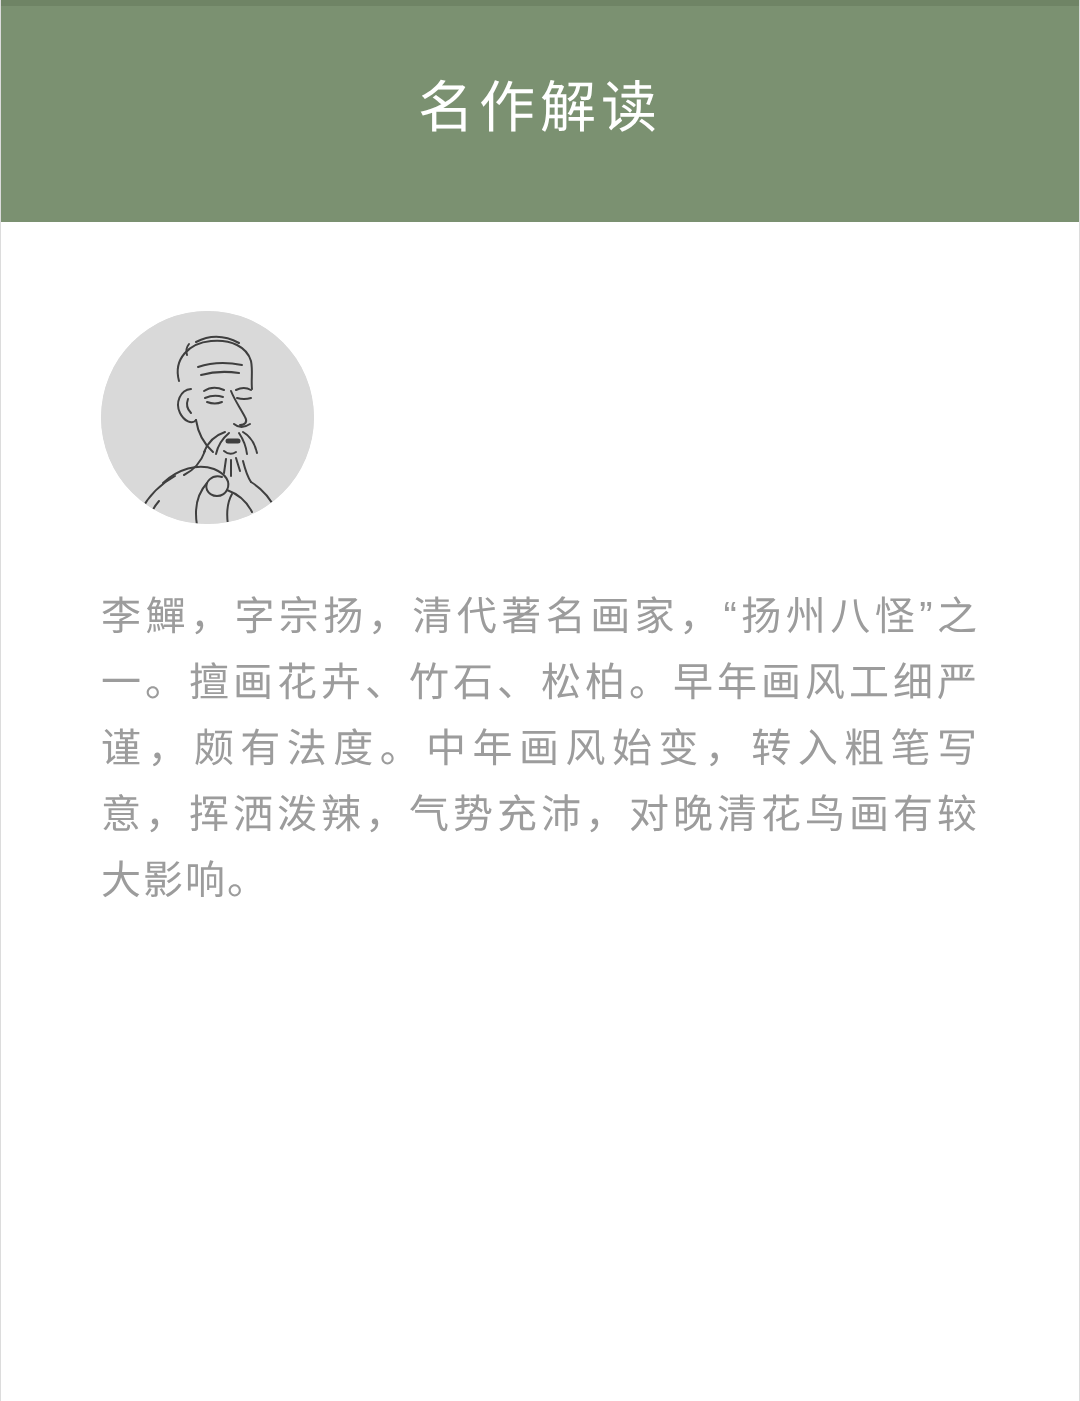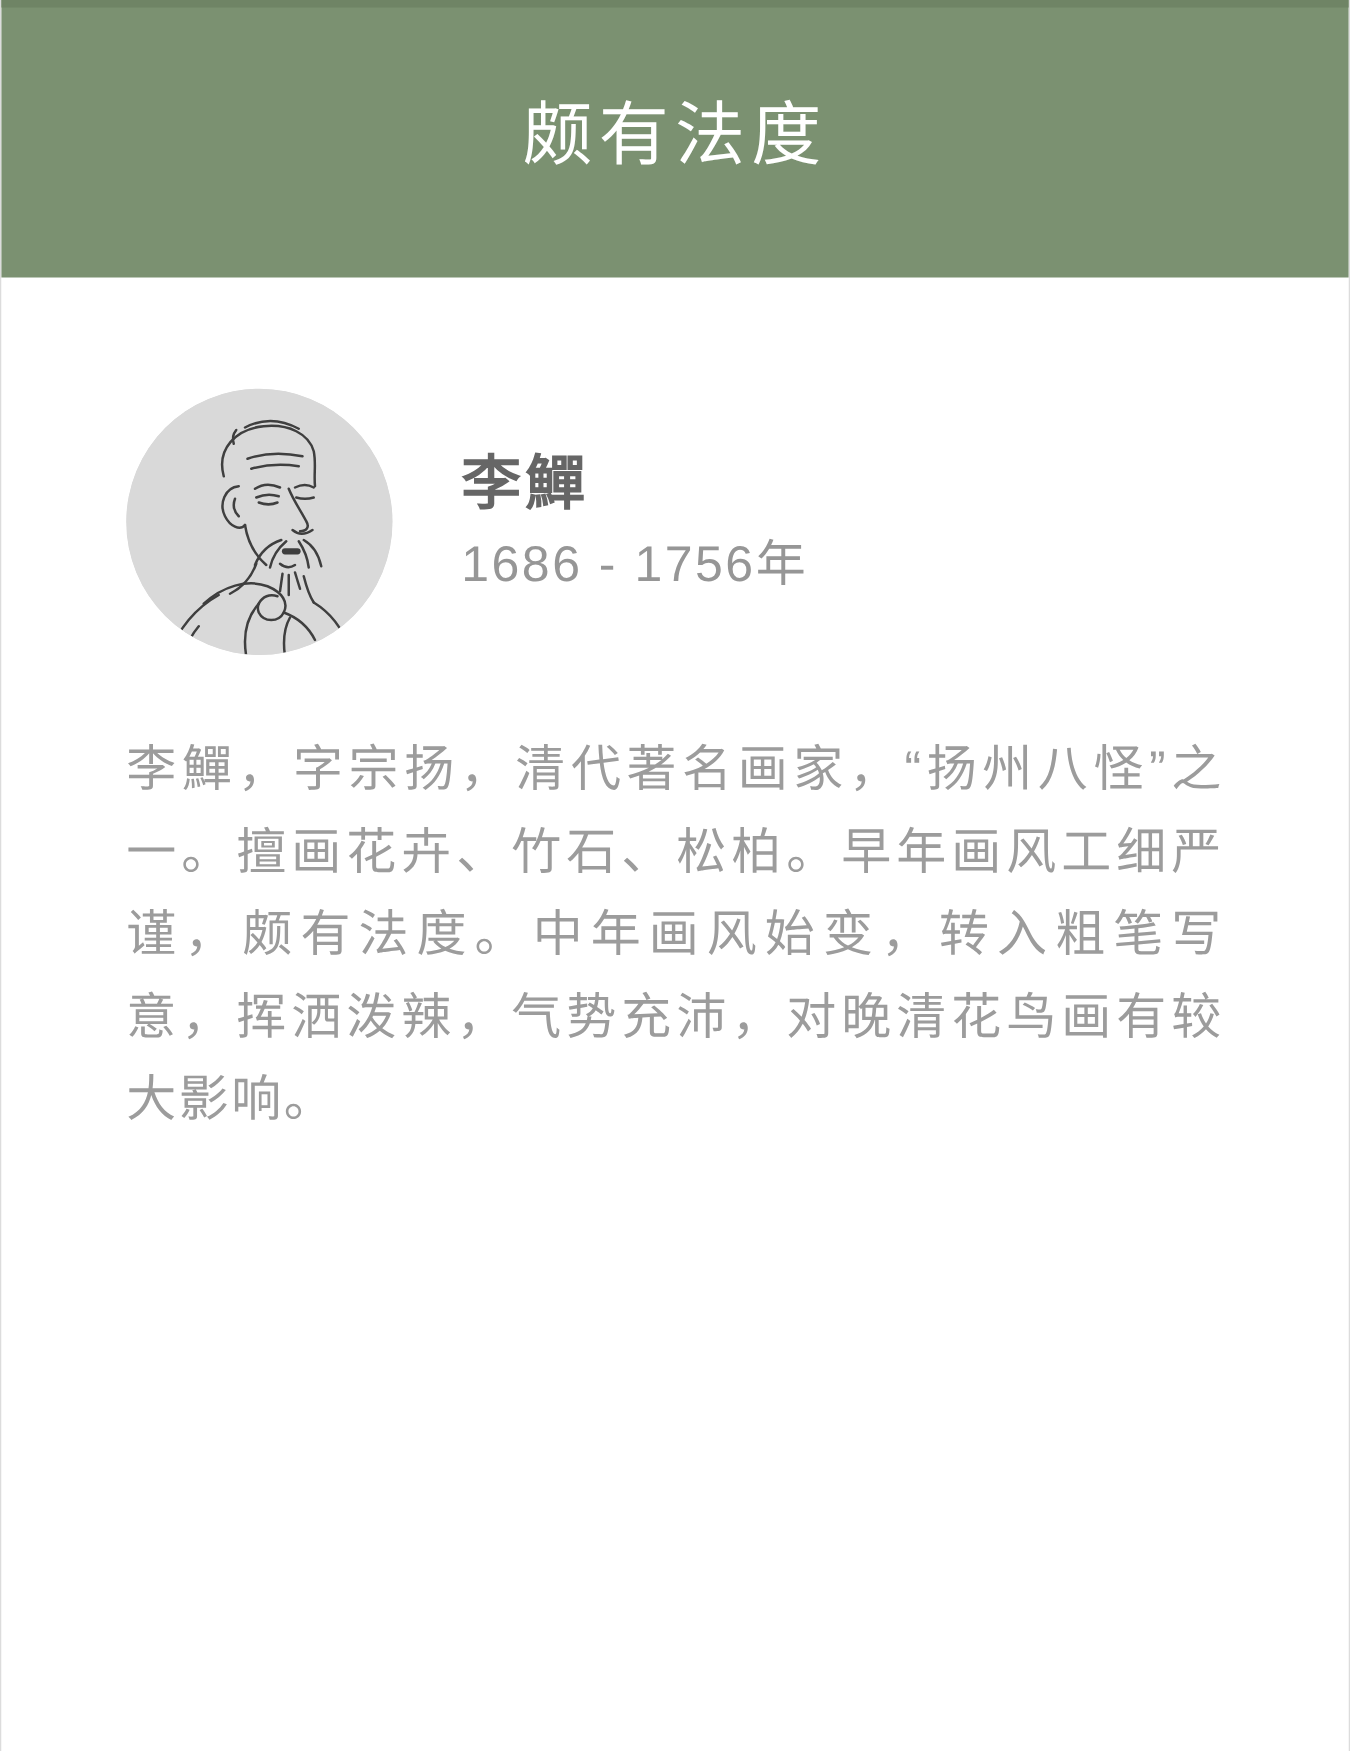--- a/index.html
+++ b/index.html
@@ -100,21 +100,21 @@
     font-size: 40px;
     font-weight: 300;
     letter-spacing: 2px;
     line-height: 1.2;
   }
 </style>
 </head>
 <body>
 
 <header class="header">
-  <h1 class="page-title">颇有法度</h1>
+  <h1 class="page-title">名作解读</h1>
 </header>
 
 <main class="content">
 
 
   <section class="artist-row">
     <div class="avatar">
 
       <svg viewBox="0 0 213 213" aria-hidden="true">
         <defs>
@@ -165,21 +165,17 @@
           <path d="M 126 179 C 137 183 146 191 151 201"></path>
 
           <path d="M 34 214 C 41 192 56 175 74 165"></path>
           <path d="M 96 214 C 93 196 97 182 106 172"></path>
           <path d="M 127 214 C 125 200 127 190 131 183"></path>
           <path d="M 150 171 C 163 179 173 192 178 207"></path>
           <path d="M 58 190 C 52 197 48 205 46 214"></path>
         </g>
       </svg>
     </div>
-    <div class="artist-meta">
-      <div class="artist-name">李鱓</div>
-      <div class="artist-years">1686 - 1756年</div>
-    </div>
   </section>
 
   <p class="para bio-para">李鱓，字宗扬，清代著名画家，“扬州八怪”之一。擅画花卉、竹石、松柏。早年画风工细严谨，颇有法度。中年画风始变，转入粗笔写意，挥洒泼辣，气势充沛，对晚清花鸟画有较大影响。</p>
 
 </main>
 
 </body></html>

